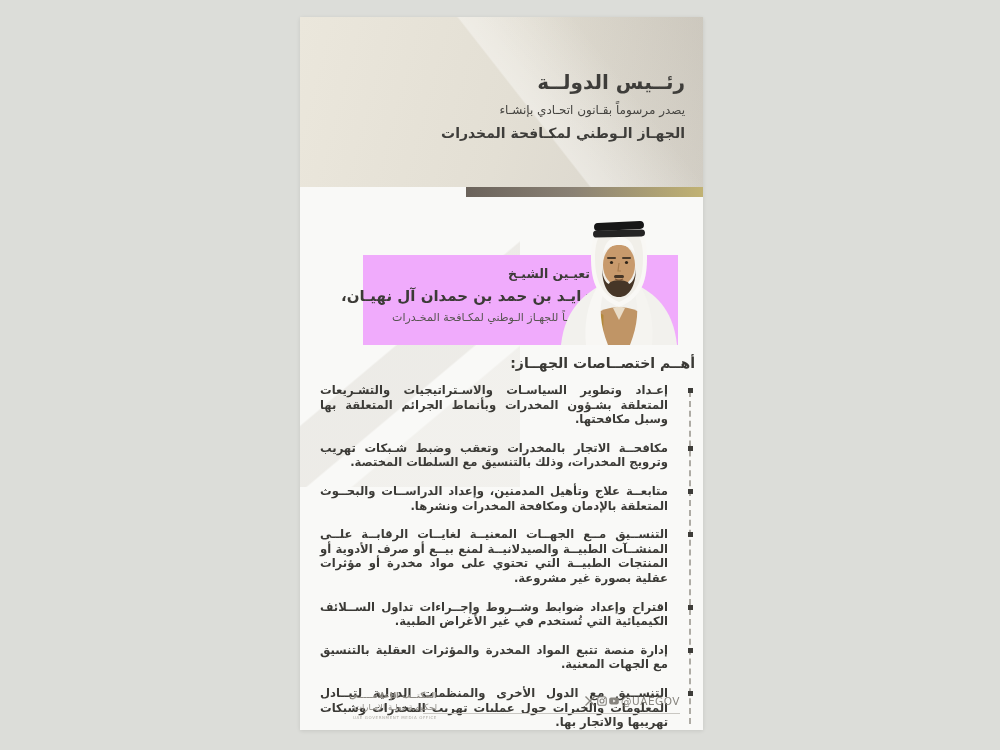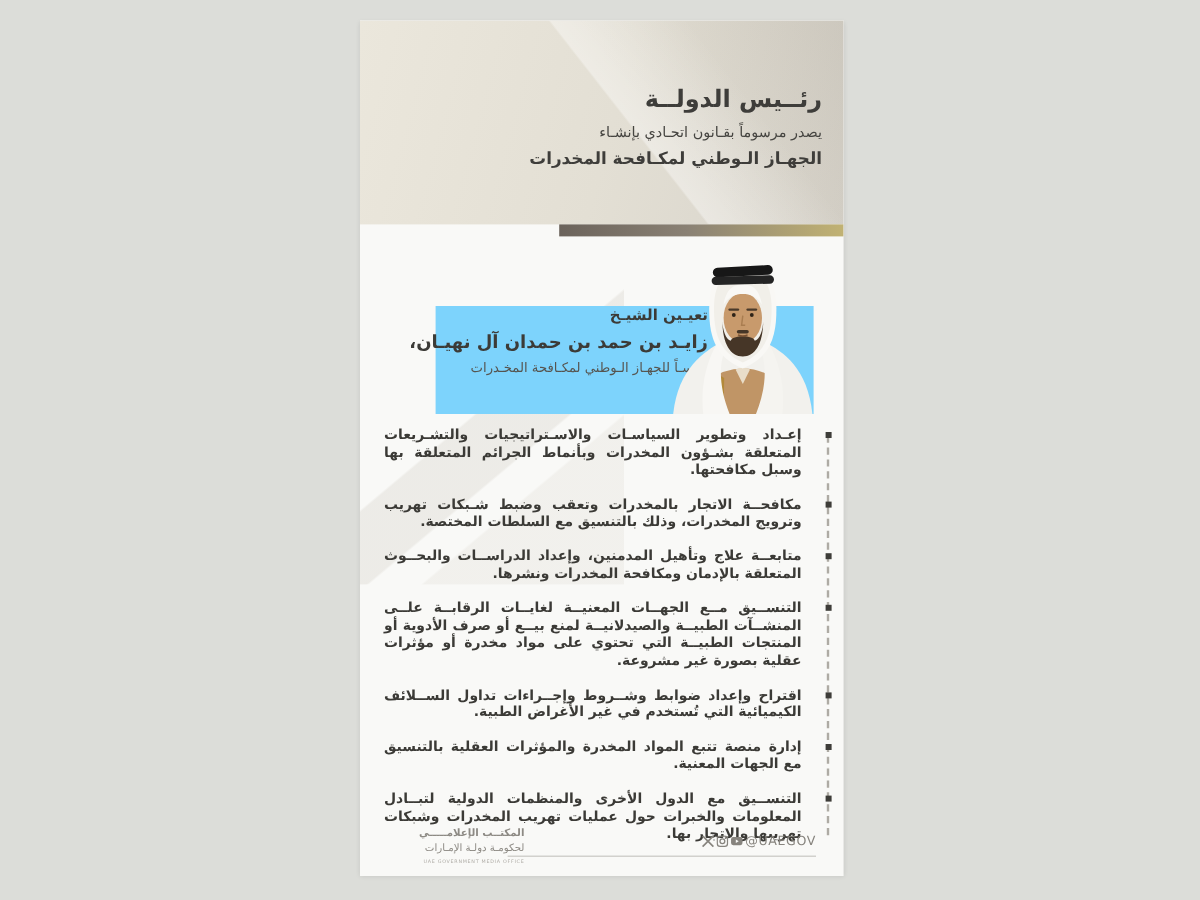--- a/index.html
+++ b/index.html
@@ -41,22 +41,22 @@
   .body-sheen {
     position:absolute; top:180px; left:0; width:220px; height:290px;
     background:
       linear-gradient(140deg, rgba(205,200,190,0) 48%, rgba(205,200,190,.28) 48.5%, rgba(205,200,190,.28) 62%, rgba(205,200,190,0) 62.5%),
       linear-gradient(140deg, rgba(215,210,200,0) 70%, rgba(215,210,200,.22) 70.5%);
     pointer-events:none;
   }
   
   .appoint-box {
     position:absolute; top:238px; left:63px; width:315px; height:90px;
-    background:#7dd3fc; z-index:1;
-    padding:0 88px 0 10px;
+    background:#f0abfc; z-index:1;
+    padding:11px 88px 0 10px;
     text-align:right; color:#3c3b37;
   }
   .appoint-line1 { font-size:12.5px; font-weight:bold; margin-bottom:6px; }
   .appoint-line2 { font-size:15px; font-weight:bold; margin-bottom:6px; white-space:nowrap; }
   .appoint-line3 { font-size:11px; font-weight:normal; color:#56544f; white-space:nowrap; }
   .portrait {
     position:absolute; top:196px; right:3px; width:163px; height:132px; z-index:2;
   }
   
   .competencies {
@@ -142,20 +142,21 @@
       <circle cx="89.5" cy="49.5" r="1.6" fill="#2e2318"></circle>
       <path d="M82,50 L81,58 L84,58" stroke="#a97d50" stroke-width="1.2" fill="none"></path>
       <path d="M78,66 Q82,68 86,66" stroke="#7a5233" stroke-width="1.2" fill="none"></path>
 
       <rect x="57" y="9" width="50" height="8" rx="4" fill="#171717" transform="rotate(-3 82 13)"></rect>
       <rect x="56" y="17" width="52" height="7" rx="3.5" fill="#242424" transform="rotate(-1.5 82 20)"></rect>
     </svg>
   </div>
 
   <div class="competencies">
+    <div class="comp-title">أهــم اختصــاصات الجهــاز:</div>
     <div class="items">
       <div class="rail"></div>
 
         <div class="item">
           <span class="bullet"></span>
           <p class="item-text">إعـداد وتطوير السياسـات والاسـتراتيجيات والتشـريعات المتعلقة بشـؤون المخدرات وبأنماط الجرائم المتعلقة بها وسبل مكافحتها.</p>
         </div>
 
         <div class="item">
           <span class="bullet"></span>

